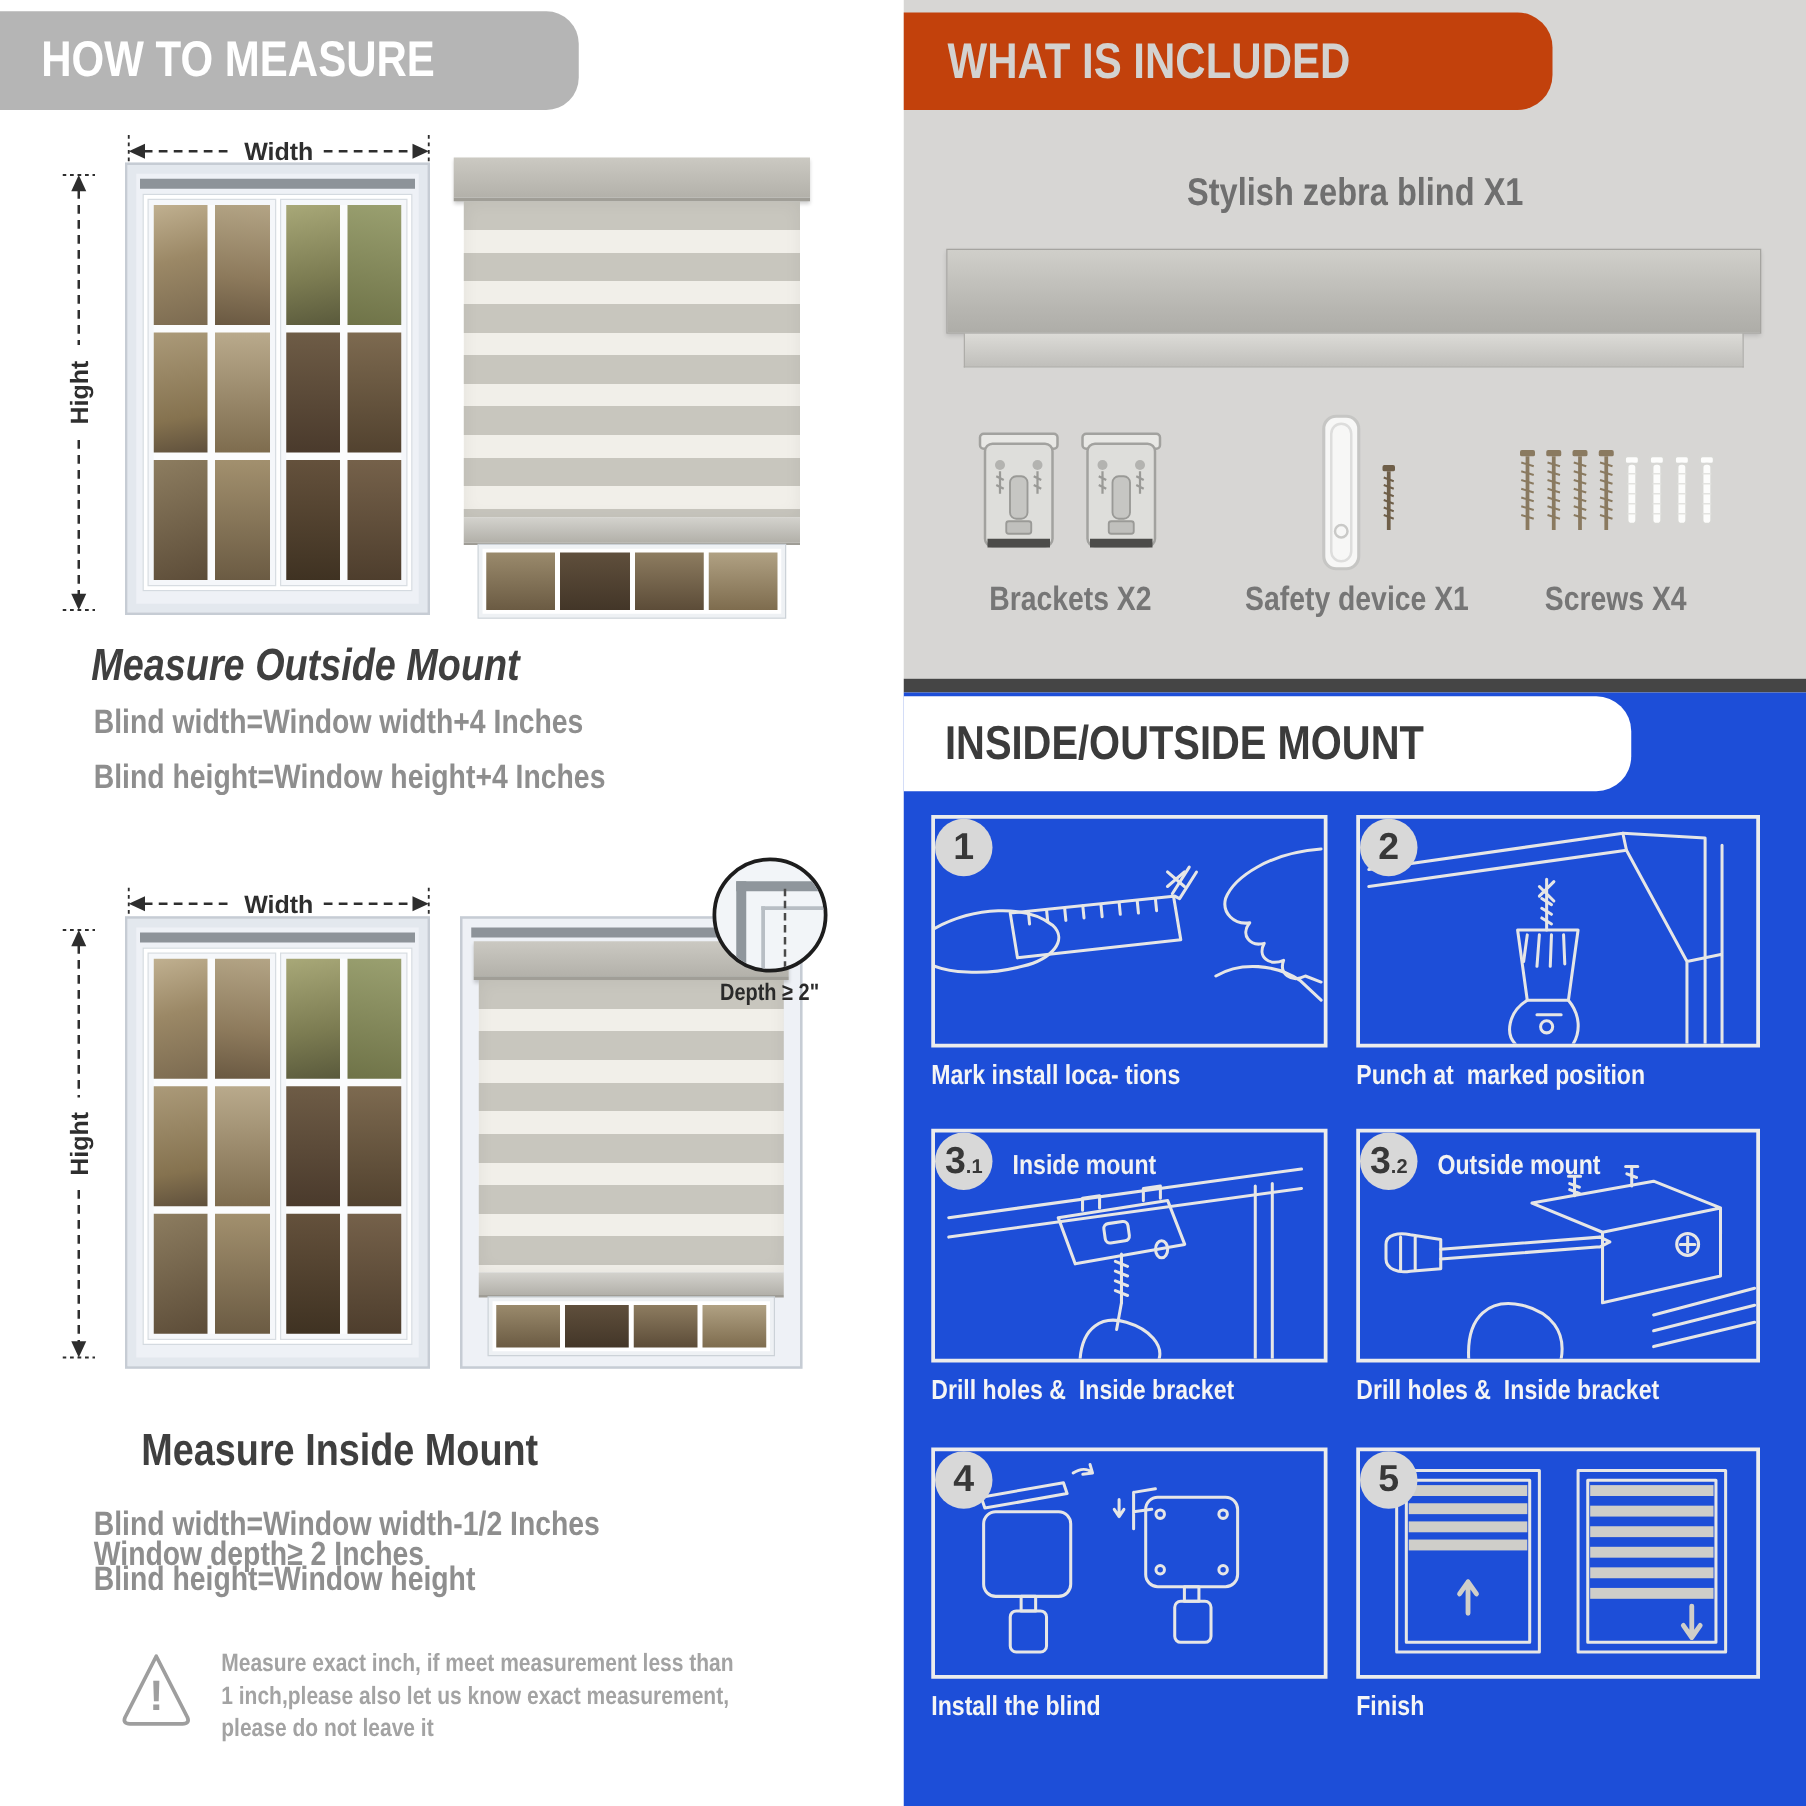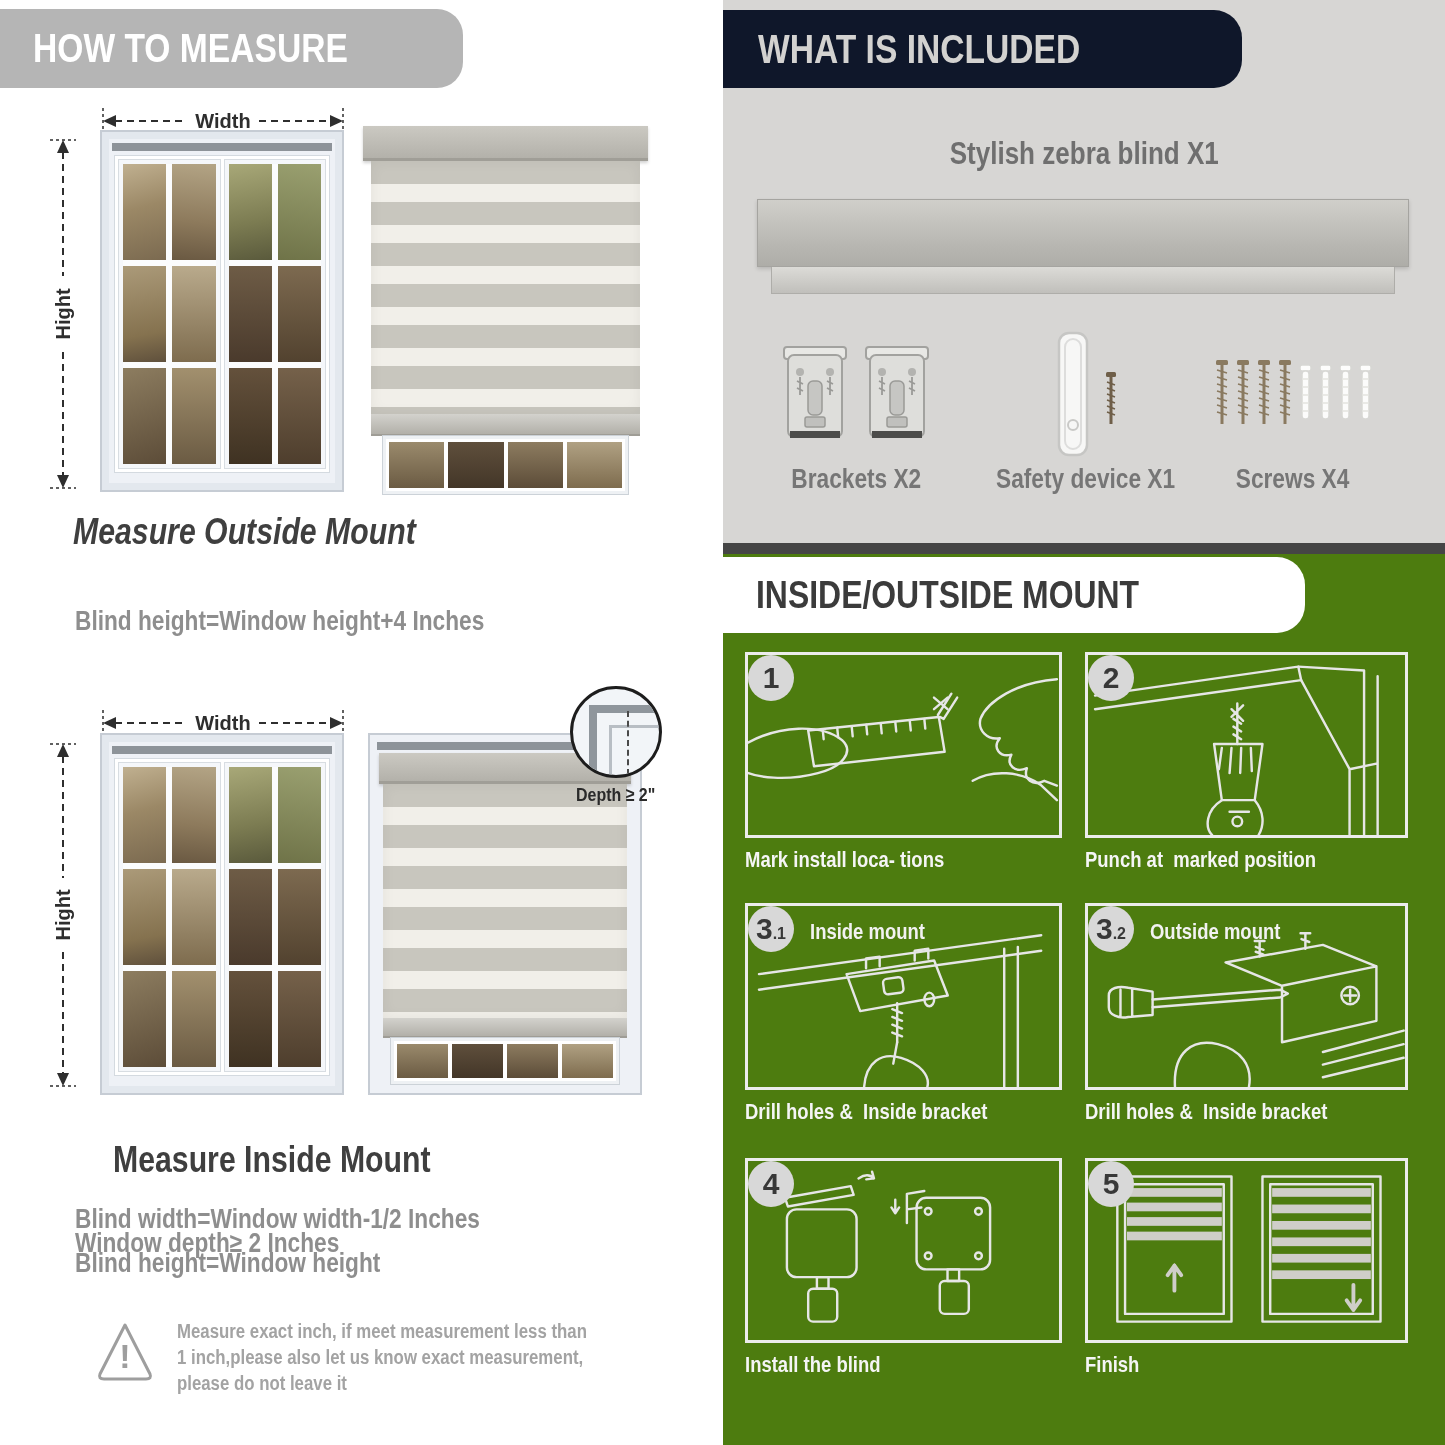--- a/index.html
+++ b/index.html
@@ -64,37 +64,37 @@
 
   .mtitle{position:absolute;font-size:36px;font-weight:bold;color:#3f3f3f;}
   .mline{position:absolute;font-size:27px;font-weight:bold;color:#8e8e8e;}
 
   .warning{position:absolute;left:95px;top:1318px;display:flex;align-items:flex-start;}
   .warn-text{margin-left:22px;width:500px;font-size:20px;line-height:26px;font-weight:bold;color:#a3a3a3;
              transform:scaleX(.84);transform-origin:left top;}
 
   
   .right-top{position:absolute;left:723px;top:0;width:722px;height:543px;background:#d7d6d4;}
-  .rt-header{position:absolute;left:0;top:10px;width:519px;height:78px;background:#0f172a;
+  .rt-header{position:absolute;left:0;top:10px;width:519px;height:78px;background:#c2410c;
              border-radius:0 28px 28px 0;display:flex;align-items:center;padding-left:35px;box-sizing:border-box;}
   .rt-header span{font-size:40px;font-weight:bold;color:#d3d2d0;}
   .product-label{position:absolute;left:0;top:136px;width:722px;text-align:center;
                  font-size:31px;font-weight:bold;color:#6f6f6f;}
   .hr-main{position:absolute;left:34px;top:199px;width:652px;height:68px;
            background:linear-gradient(180deg,#d0cfca,#b7b6b1 70%,#aeada8);border:1px solid #a5a4a0;
            box-shadow:0 2px 4px rgba(0,0,0,.15);box-sizing:border-box;}
   .hr-under{position:absolute;left:48px;top:267px;width:624px;height:27px;
             background:linear-gradient(180deg,#dcdbd7,#c0bfbb);border:1px solid #aeada9;border-top:none;box-sizing:border-box;}
   .item{position:absolute;top:330px;width:220px;text-align:center;}
   .item-icons{height:128px;display:flex;align-items:center;justify-content:center;gap:12px;}
   .item-label{margin-top:6px;font-size:27px;font-weight:bold;color:#767676;}
   .dark-strip{position:absolute;left:723px;top:543px;width:722px;height:11px;background:#454545;}
 
   
-  .right-bottom{position:absolute;left:723px;top:554px;width:722px;height:891px;background:#4d7c0f;}
+  .right-bottom{position:absolute;left:723px;top:554px;width:722px;height:891px;background:#1d4ed8;}
   .rb-header{position:absolute;left:0;top:3px;width:582px;height:76px;background:#ffffff;
              border-radius:0 28px 28px 0;display:flex;align-items:center;padding-left:33px;box-sizing:border-box;}
   .rb-header span{font-size:38px;font-weight:bold;color:#3b3b3b;}
 
   .step{position:absolute;}
   .panel{position:relative;border:3px solid #ececec;box-sizing:border-box;overflow:hidden;}
   .panel svg{position:absolute;inset:0;width:100%;height:100%;}
   .badge{position:absolute;left:0;top:0;width:46px;height:46px;border-radius:50%;background:#d8d8d8;
          display:flex;align-items:center;justify-content:center;z-index:2;}
   .badge .b-main{font-size:30px;font-weight:bold;color:#383838;line-height:1;}
@@ -162,20 +162,22 @@
         <div class="bp"></div>
           <div class="bp"></div>
           <div class="bp"></div>
           <div class="bp"></div>
       </div>
     </div>
   </div>
 
   <div class="mtitle" style="left:73px;top:511px;font-style:italic;">
     <span class="cx">Measure Outside Mount</span></div>
+  <div class="mline" style="left:75px;top:562px;">
+    <span class="cx">Blind width=Window width+4 Inches</span></div>
   <div class="mline" style="left:75px;top:606px;text-decoration:underline;">
     <span class="cx">Blind height=Window height+4 Inches</span></div>
 
   <div class="fig" style="left:0;top:700px;width:723px;height:400px;">
     <svg class="meas-h" style="left:99px;top:10px;" width="248" height="26" viewBox="0 0 248 26">
       <line x1="4" y1="0" x2="4" y2="26" stroke="#2e2e2e" stroke-width="1.5" stroke-dasharray="3 3"></line>
       <line x1="244" y1="0" x2="244" y2="26" stroke="#2e2e2e" stroke-width="1.5" stroke-dasharray="3 3"></line>
       <line x1="16" y1="13" x2="88" y2="13" stroke="#2e2e2e" stroke-width="2" stroke-dasharray="7 5"></line>
       <polygon points="4,13 17,7 17,19" fill="#2e2e2e"></polygon>
       <line x1="160" y1="13" x2="232" y2="13" stroke="#2e2e2e" stroke-width="2" stroke-dasharray="7 5"></line>

